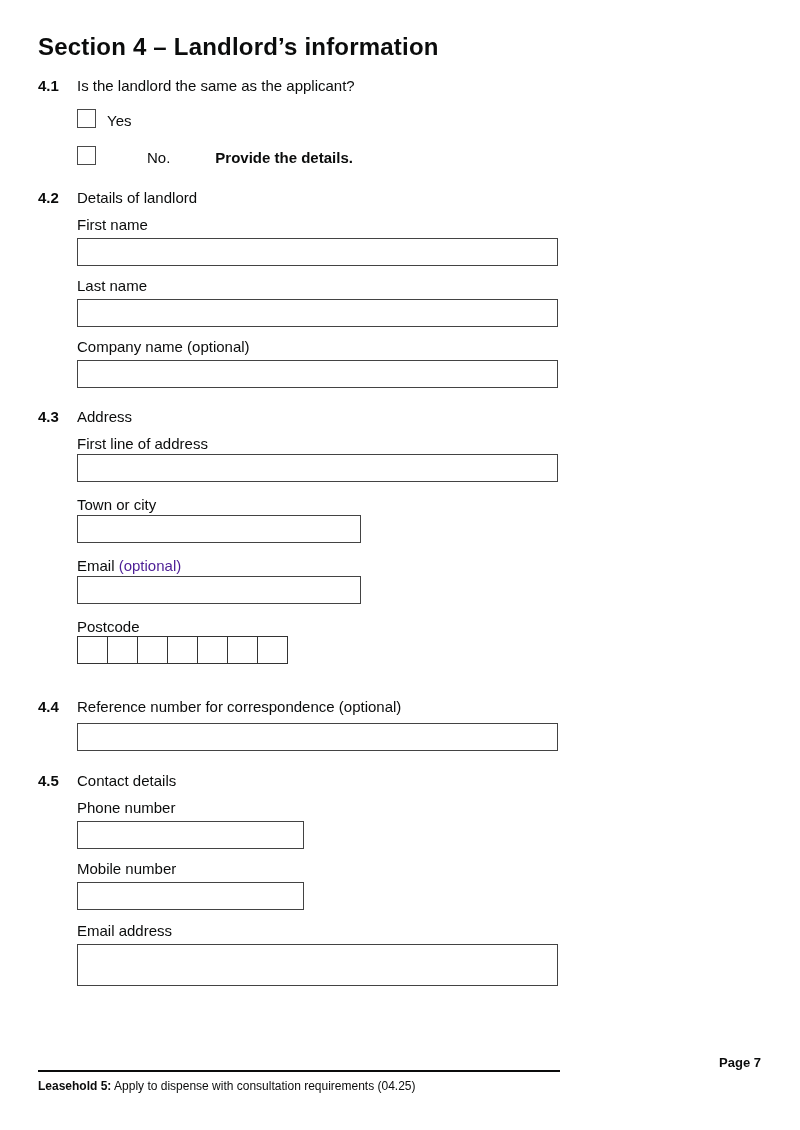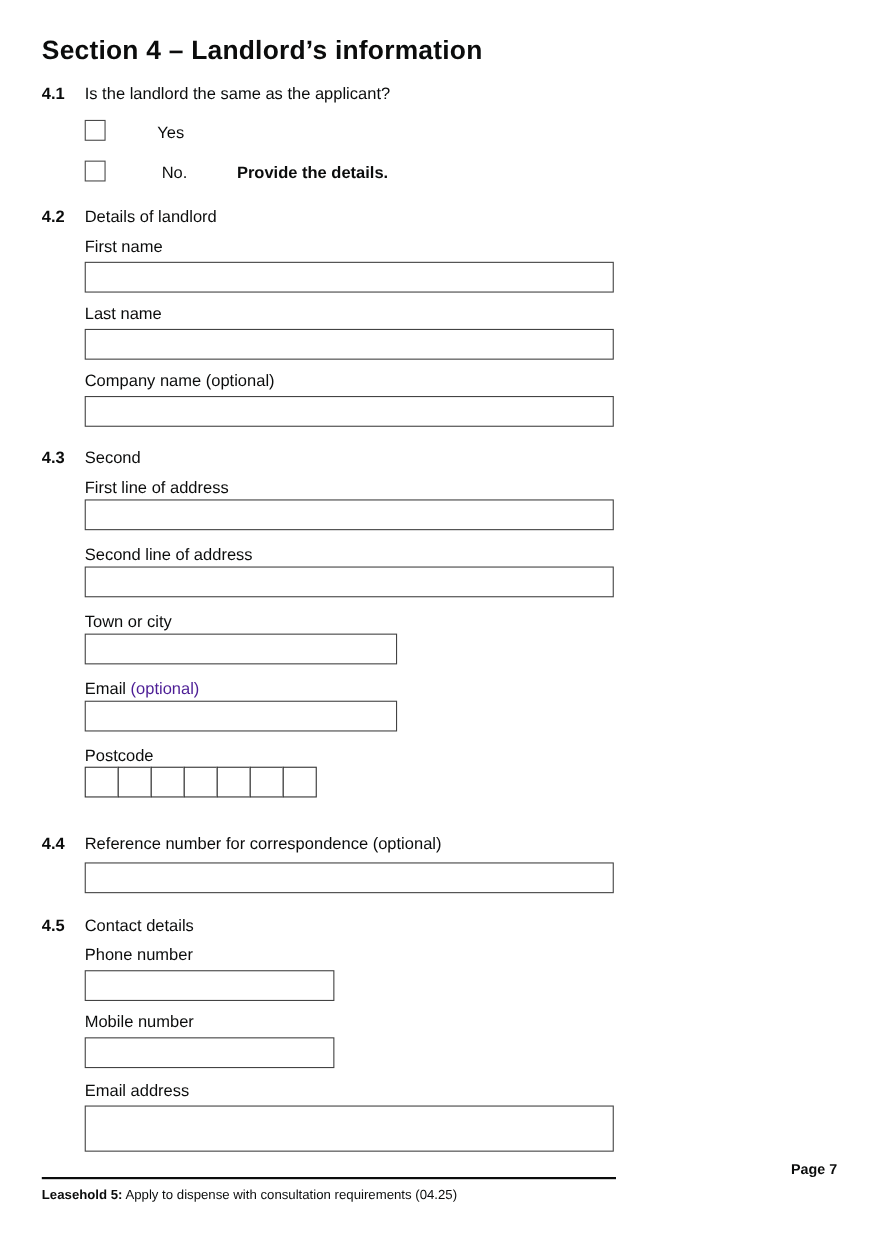--- a/index.html
+++ b/index.html
@@ -84,21 +84,21 @@
   }
   .footer-text {
     position:absolute;
     left:38px; top:1079px;
     font-size:12px;
     line-height:14px;
   }
 
   
   .mt-q41   { margin-top:19px; }
-  .mt-cb1   { margin-top:13px;gap:36px; }
+  .mt-cb1   { margin-top:13px; }
   .mt-cb2   { margin-top:14px;gap:40px; }
   .mt-q42   { margin-top:22px; }
   .mt-lbl1  { margin-top:11px; }
   .lbl-gap  { margin-bottom:5px; }
   .lbl-tight{ margin-bottom:2px; }
   .mt-grp   { margin-top:12px; }
   .mt-q43   { margin-top:20px; }
   .mt-agrp  { margin-top:15px; }
   .mt-q44   { margin-top:34px; }
   .mt-ref   { margin-top:8px; }
@@ -143,32 +143,28 @@
     <input type="text" class="input w-wide" value="" style="">
   </div>
 
   <div class="indent mt-grp">
     <div class="field-label lbl-gap">Company name (optional)</div>
     <input type="text" class="input w-wide" value="" style="">
   </div>
 
   <div class="qrow mt-q43">
     <span class="qnum">4.3</span>
-    <span class="qtext">Second</span>
+    <span class="qtext">Address</span>
   </div>
 
   <div class="indent mt-lbl1">
     <div class="field-label lbl-tight">First line of address</div>
     <input type="text" class="input w-wide" value="" style="">
   </div>
 
-  <div class="indent mt-agrp">
-    <div class="field-label lbl-tight">Second line of address</div>
-    <input type="text" class="input w-wide" value="" style="">
-  </div>
 
   <div class="indent mt-agrp">
     <div class="field-label lbl-tight">Town or city</div>
     <input type="text" class="input w-med" value="" style="">
   </div>
 
   <div class="indent mt-agrp">
     <div class="field-label lbl-tight">
       <span>Email</span>
       <span class="muted">(optional)</span>

